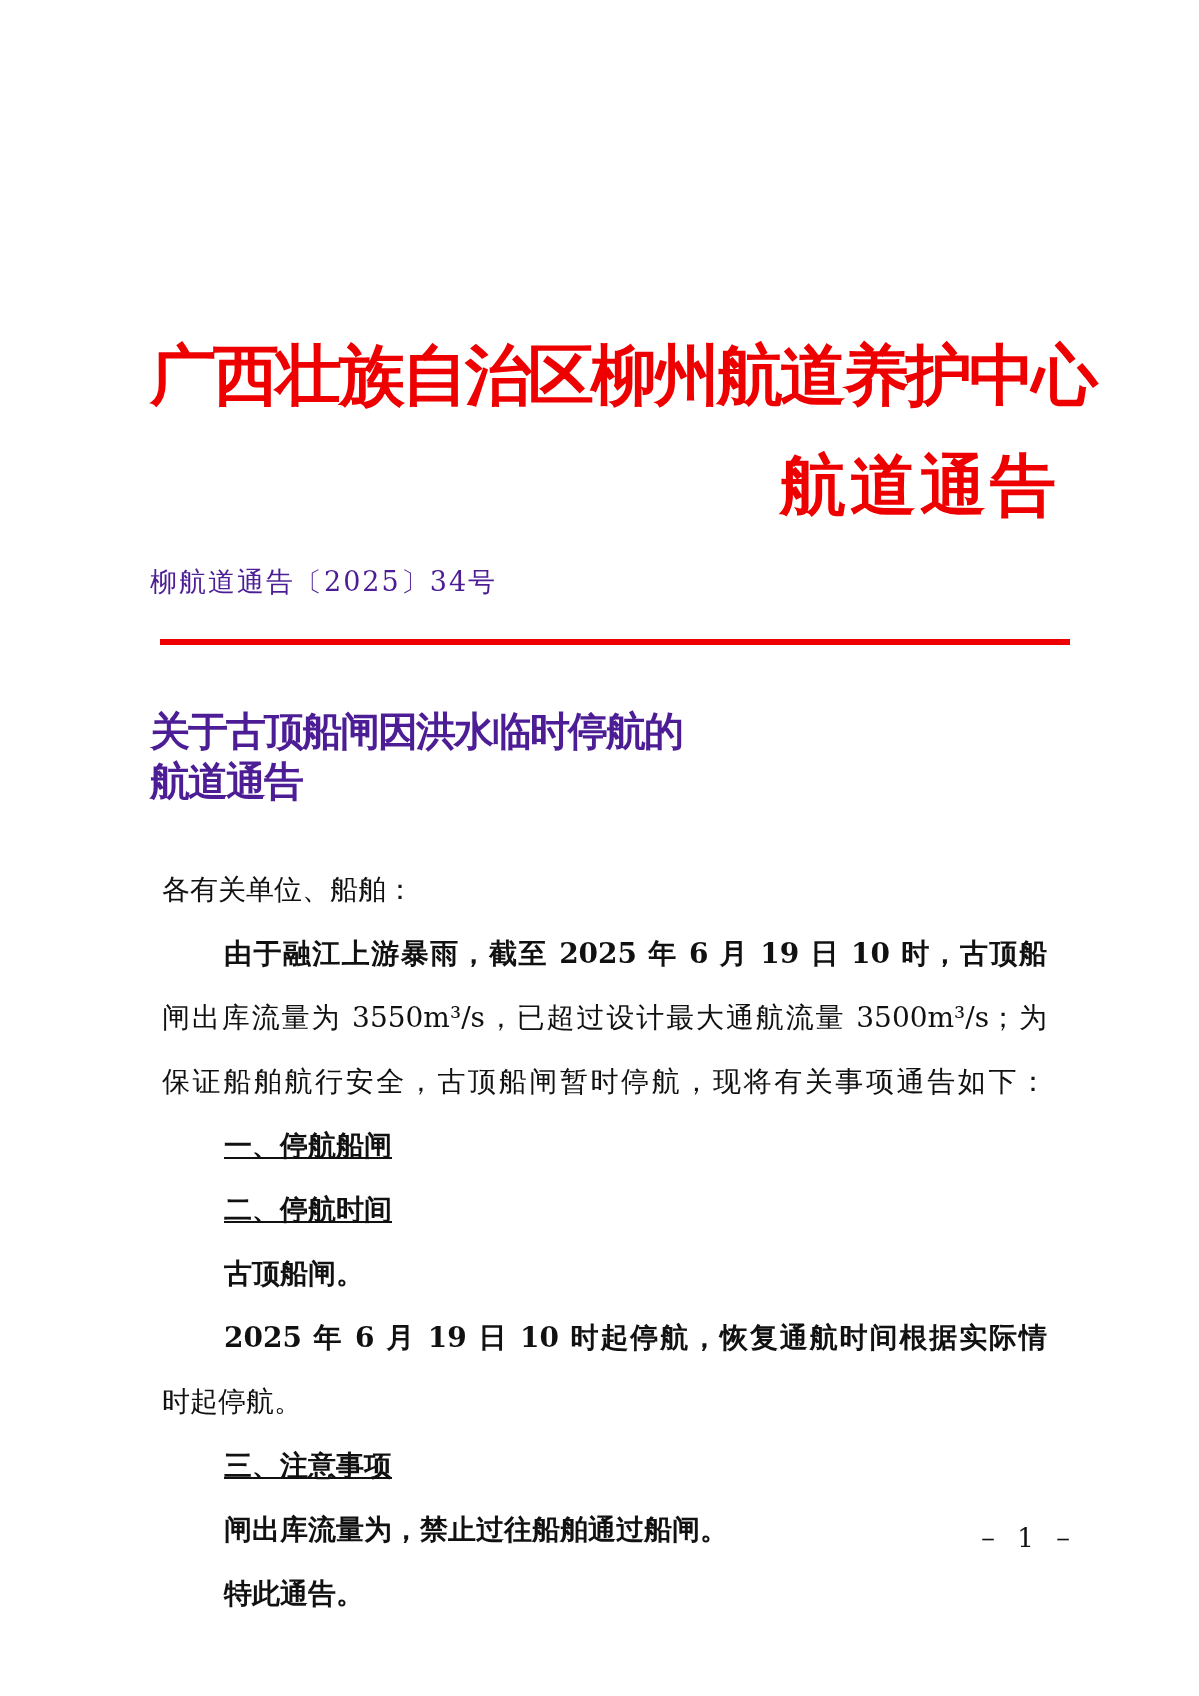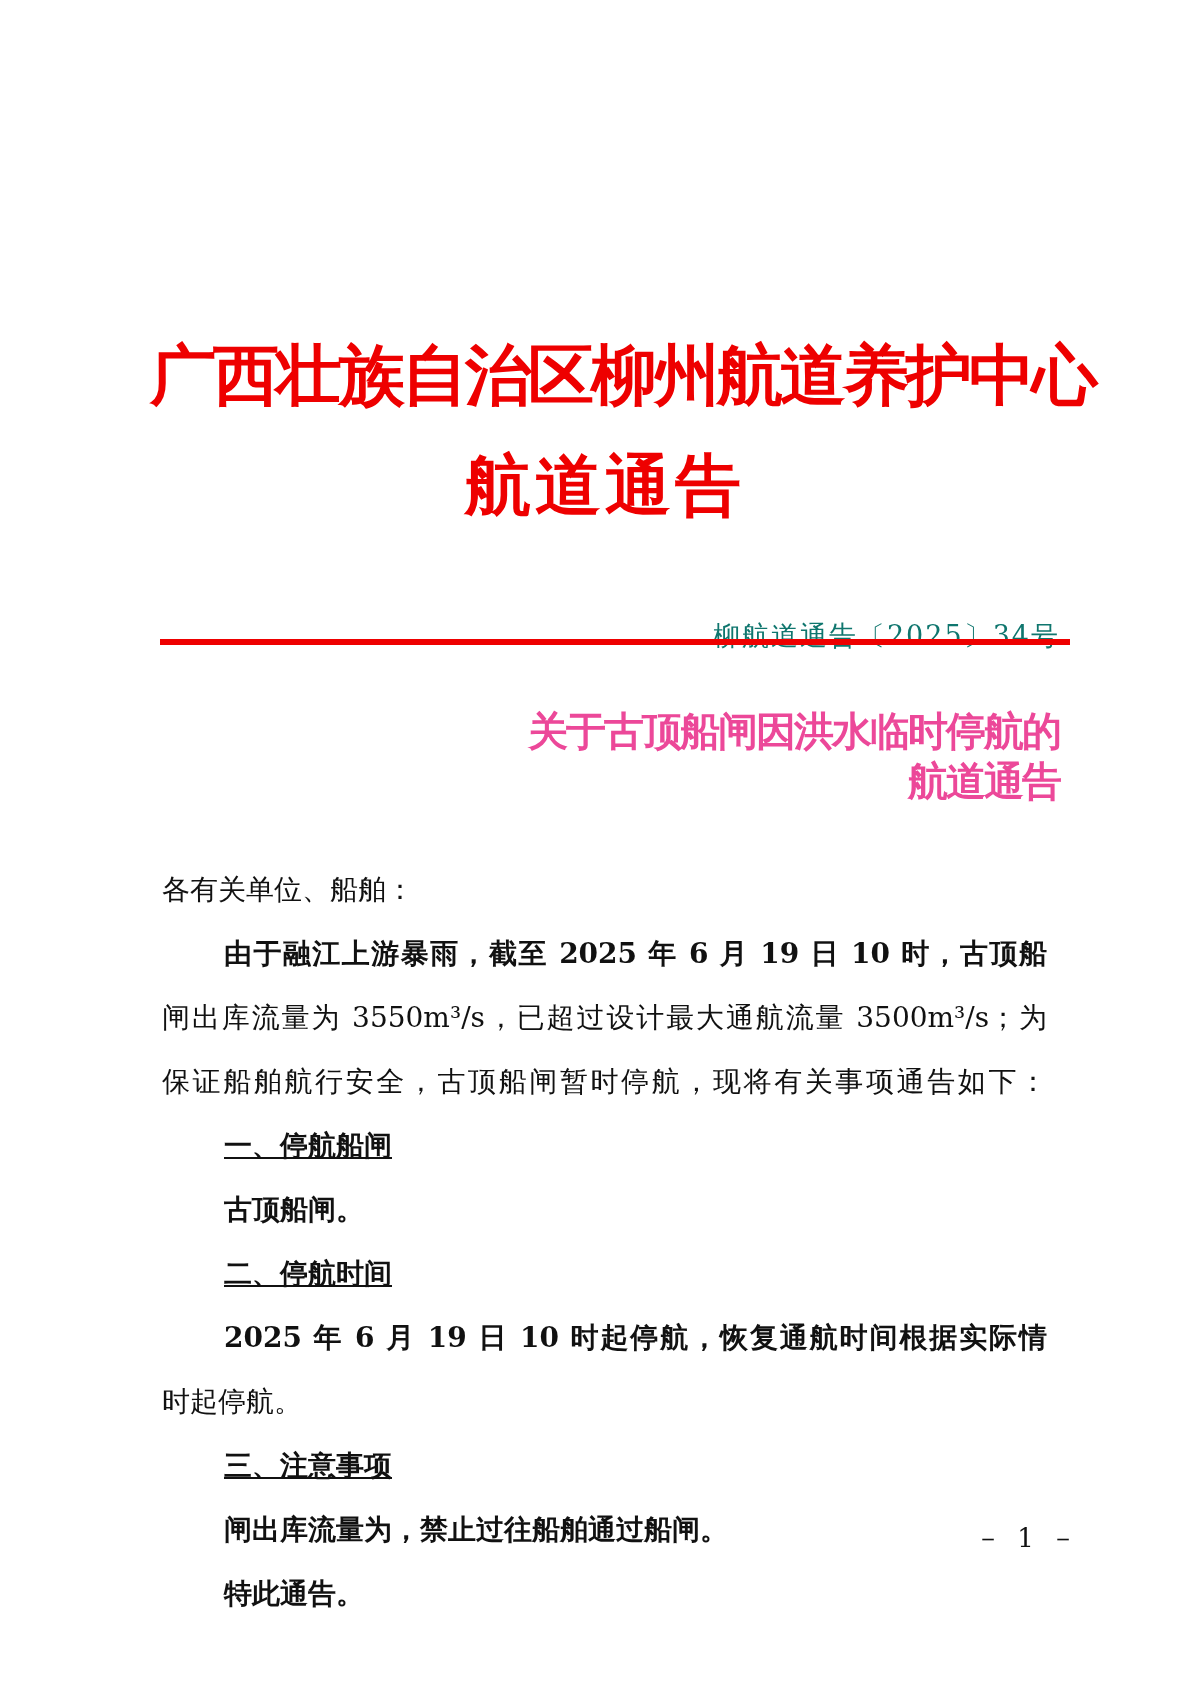--- a/index.html
+++ b/index.html
@@ -18,21 +18,21 @@
       position: absolute;
       left: 0; top: 0;
       width: 1199px;
       height: 1696px;
       background: #ffffff;
     }
     .red-header {
       position: absolute;
       left: 150px;
       width: 910px;
-      text-align: center;
+      text-align: right;
       color: #ee0000;
       font-family: "DejaVu Serif", "Liberation Serif", serif;
       font-weight: bold;
       white-space: nowrap;
     }
     .red-header.l1 {
       top: 330px;
       font-size: 66px;
       line-height: 90px;
       letter-spacing: -3px;
@@ -40,45 +40,45 @@
     .red-header.l2 {
       top: 440px;
       font-size: 66px;
       line-height: 90px;
       letter-spacing: 4px;
     }
     .doc-number {
       position: absolute;
       left: 150px;
       width: 910px;
-      top: 616px;
-      text-align: right;
+      top: 562px;
+      text-align: left;
       font-size: 27px;
       line-height: 40px;
-      color: #0f766e;
+      color: #4c1d95;
       letter-spacing: 2px;
       white-space: nowrap;
     }
     .red-rule {
       position: absolute;
       left: 160px;
       top: 639px;
       width: 910px;
       height: 6px;
       background: #ee0000;
     }
     .main-title {
       position: absolute;
       left: 150px;
       width: 910px;
-      text-align: right;
+      text-align: left;
       font-family: "DejaVu Serif", "Liberation Serif", serif;
       font-weight: bold;
       font-size: 40px;
-      color: #ec4899;
+      color: #4c1d95;
       white-space: nowrap;
       letter-spacing: -2px;
     }
     .main-title.t1 { top: 706px; line-height: 50px; }
     .main-title.t2 { top: 756px; line-height: 50px; }
 
     .body {
       position: absolute;
       left: 162px;
       top: 848px;
@@ -137,23 +137,23 @@
   <div class="main-title t2">航道通告</div>
 
   <div class="body">
     <span class="line">各有关单位、船舶：</span>
 
     <span class="line just indent">由于融江上游暴雨，截至 2025 年 6 月 19 日 10 时，古顶船</span>
     <span class="line just">闸出库流量为 3550m³/s，已超过设计最大通航流量 3500m³/s；为</span>
     <span class="line just">保证船舶航行安全，古顶船闸暂时停航，现将有关事项通告如下：</span>
 
     <span class="line heading">一、停航船闸</span>
+    <span class="line heading">二、停航时间</span>
+
     <span class="line indent">古顶船闸。</span>
-
-    <span class="line heading">二、停航时间</span>
     <span class="line just indent">2025 年 6 月 19 日 10 时起停航，恢复通航时间根据实际情</span>
     <span class="line">时起停航。</span>
 
     <span class="line heading">三、注意事项</span>
     <span class="line indent">闸出库流量为，禁止过往船舶通过船闸。</span>
 
     <span class="line indent">特此通告。</span>
   </div>
 
   <div class="page-number">－ 1 －</div>

